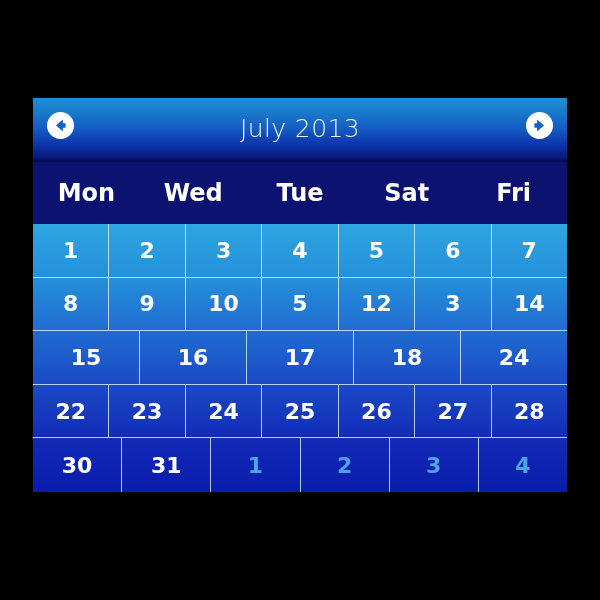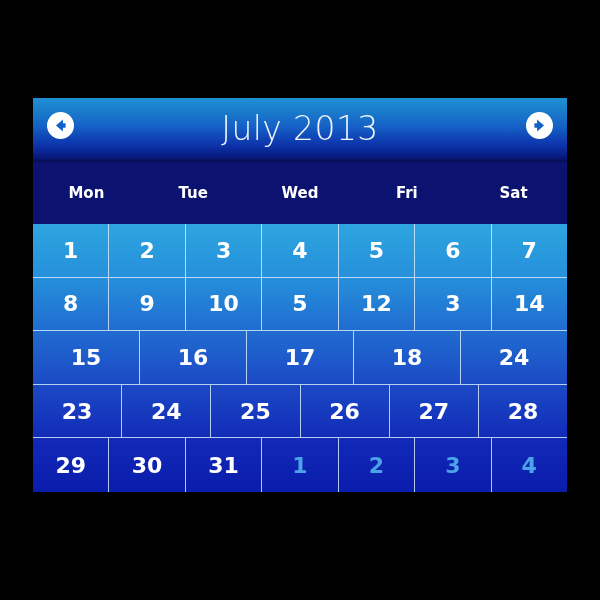--- a/index.html
+++ b/index.html
@@ -40,21 +40,21 @@
     box-sizing: border-box;
   }
 
   #month-title {
     position: absolute;
     left: 0;
     right: 0;
     top: 15px;
     text-align: center;
     color: #eef4fb;
-    font-size: 33px;
+    font-size: 25px;
     font-weight: 300;
     letter-spacing: 0.4px;
     font-family: "DejaVu Sans", sans-serif;
     line-height: 32px;
   }
 
   .nav-button {
     position: absolute;
     top: 14px;
     width: 27px;
@@ -78,21 +78,21 @@
     width: 100%;
     height: 62px;
     background: #0b1270;
   }
   .weekday-cell {
     flex: 1 1 0;
     display: flex;
     align-items: center;
     justify-content: center;
     color: #ffffff;
-    font-size: 15px;
+    font-size: 24px;
     font-weight: bold;
     font-family: "DejaVu Sans", sans-serif;
     letter-spacing: 0px;
   }
 
   
   #day-grid {
     position: relative;
     width: 100%;
     height: 268px;
@@ -151,24 +151,24 @@
         <svg width="19" height="19" viewBox="0 0 19 19" aria-hidden="true">
           <path d="M7.1 3.6 L14.0 9.5 L7.1 15.4 L7.1 11.7 L4.4 11.7 L4.4 7.3 L7.1 7.3 Z" fill="#1060c8"></path>
         </svg>
       </span>
     </div>
 
   </div>
 
   <div id="weekday-row">
     <div class="weekday-cell">Mon</div>
+    <div class="weekday-cell">Wed</div>
     <div class="weekday-cell">Tue</div>
-    <div class="weekday-cell">Wed</div>
+    <div class="weekday-cell">Sat</div>
     <div class="weekday-cell">Fri</div>
-    <div class="weekday-cell">Sat</div>
   </div>
 
   <div id="day-grid">
 
     <div class="week-row">
       <div class="day-cell">1</div>
       <div class="day-cell">2</div>
       <div class="day-cell">3</div>
       <div class="day-cell">4</div>
       <div class="day-cell">5</div>
@@ -188,30 +188,30 @@
 
     <div class="week-row">
       <div class="day-cell">15</div>
       <div class="day-cell">16</div>
       <div class="day-cell">17</div>
       <div class="day-cell">18</div>
       <div class="day-cell">24</div>
     </div>
 
     <div class="week-row">
+      <div class="day-cell">22</div>
       <div class="day-cell">23</div>
       <div class="day-cell">24</div>
       <div class="day-cell">25</div>
       <div class="day-cell">26</div>
       <div class="day-cell">27</div>
       <div class="day-cell">28</div>
     </div>
 
     <div class="week-row">
-      <div class="day-cell">29</div>
       <div class="day-cell">30</div>
       <div class="day-cell">31</div>
       <div class="day-cell other-month">1</div>
       <div class="day-cell other-month">2</div>
       <div class="day-cell other-month">3</div>
       <div class="day-cell other-month">4</div>
     </div>
 
   </div>
 </div>

